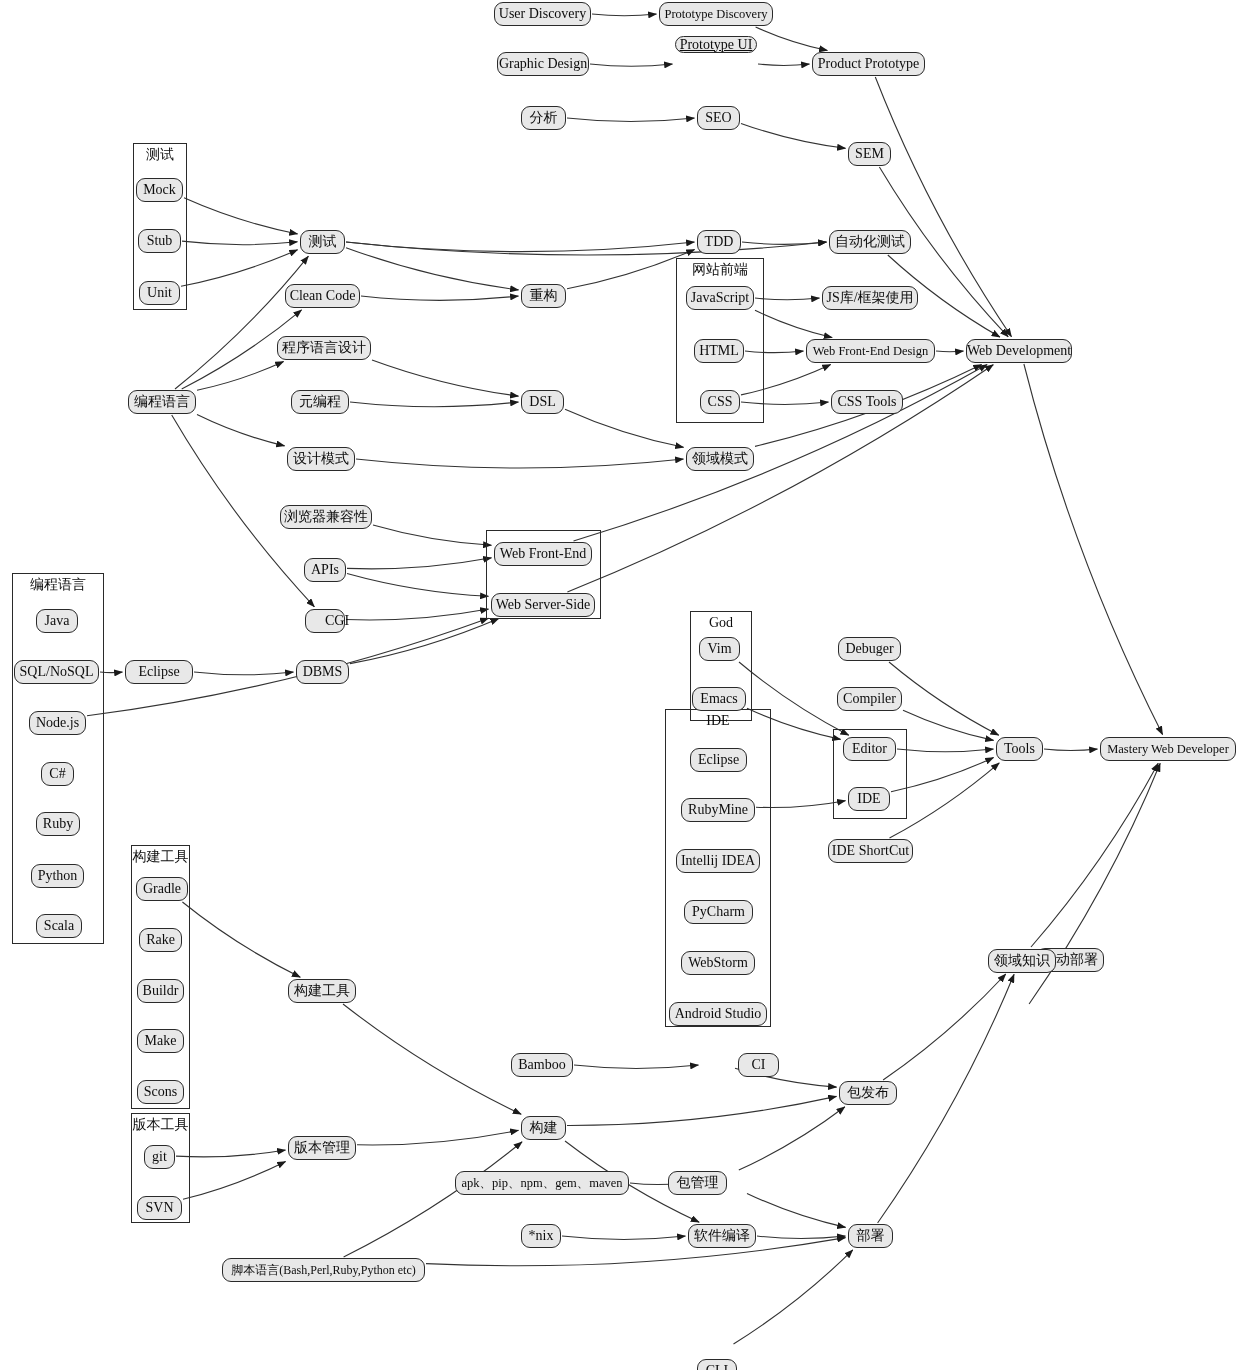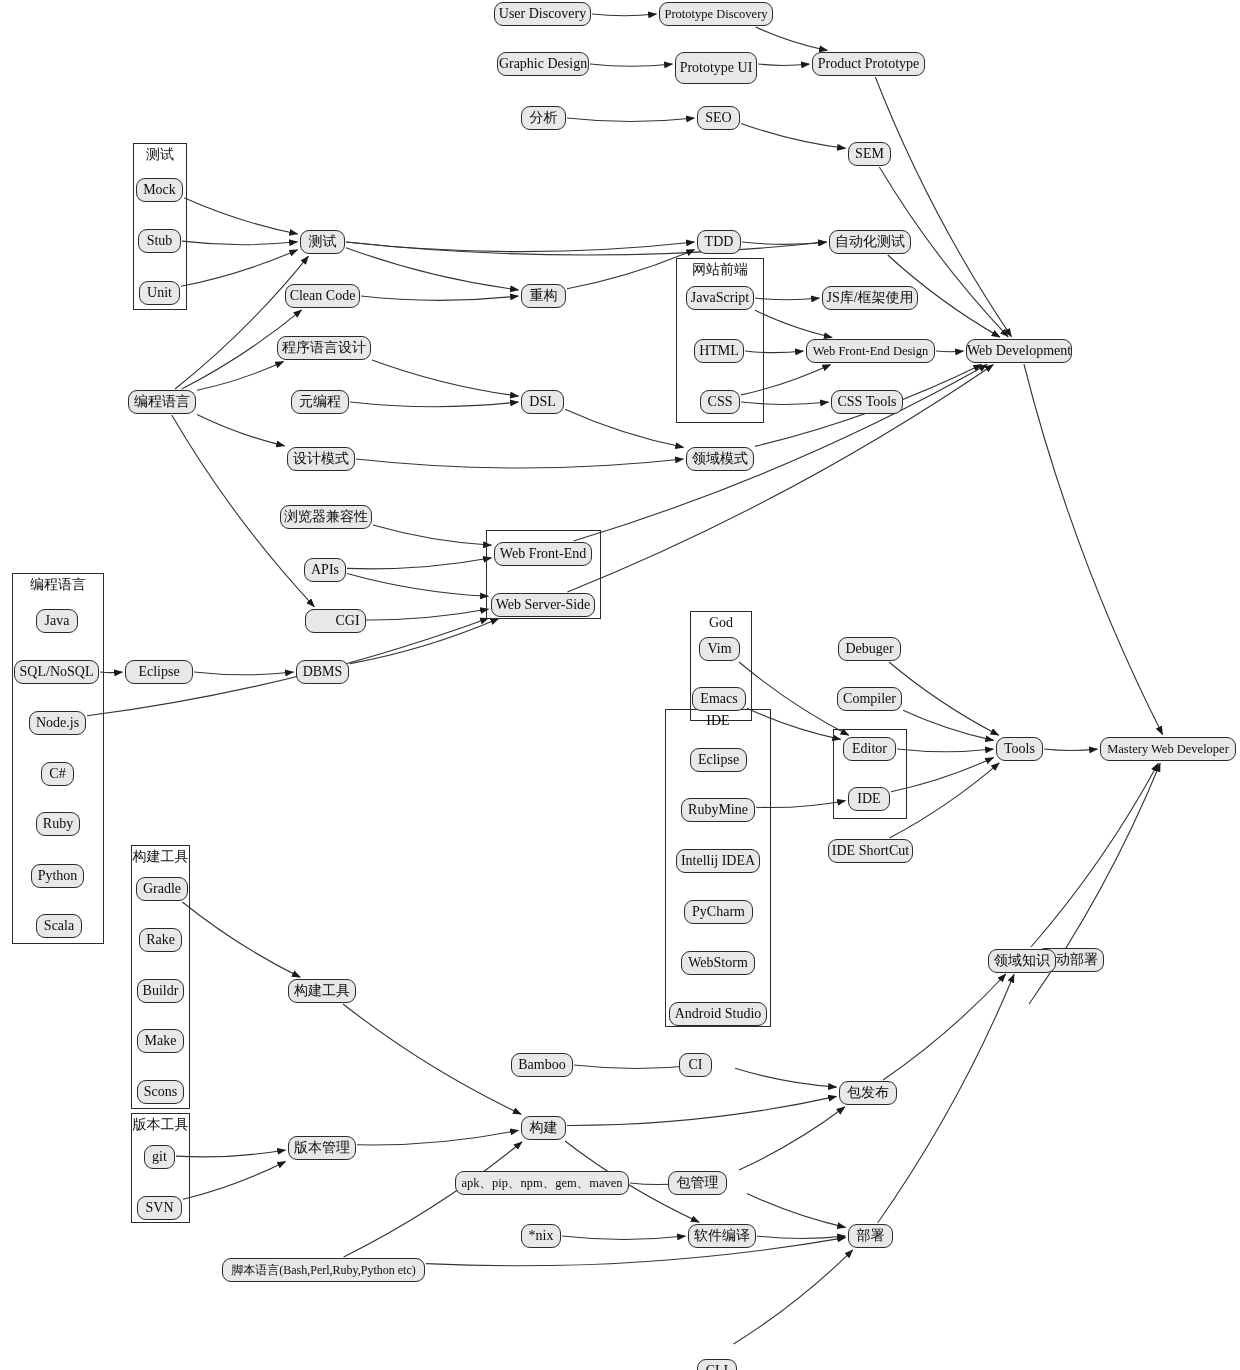--- a/index.html
+++ b/index.html
@@ -160,21 +160,21 @@
       <div class="cluster" style="left: 486px; top: 530px; width: 115px; height: 89px;"></div>
       <div class="cluster" style="left: 131px; top: 845px; width: 59px; height: 264px;"></div>
       <div class="cluster-label" style="left: 131px; top: 850px; width: 59px;">构建工具</div>
       <div class="cluster" style="left: 131px; top: 1113px; width: 59px; height: 110px;"></div>
       <div class="cluster-label" style="left: 131px; top: 1118px; width: 59px;">版本工具</div>
     </div>
   <div id="node-layer">
       <div class="node" style="left: 494px; top: 2px; width: 97px; height: 24px;">User Discovery</div>
       <div class="node" style="left: 659px; top: 2px; width: 114px; height: 24px; font-size: 12.5px;">Prototype Discovery</div>
       <div class="node" style="left: 497px; top: 52px; width: 92px; height: 24px;">Graphic Design</div>
-      <div class="node" style="left: 675px; top: 52px; width: 82px; height: 32px;">Prototype UI</div>
+      <div class="node" style="left: 675px; top: 36px; width: 82px; height: 17px; text-decoration: underline;">Prototype UI</div>
       <div class="node" style="left: 812px; top: 52px; width: 113px; height: 24px;">Product Prototype</div>
       <div class="node" style="left: 521px; top: 106px; width: 45px; height: 24px;">分析</div>
       <div class="node" style="left: 697px; top: 106px; width: 43px; height: 24px;">SEO</div>
       <div class="node" style="left: 848px; top: 142px; width: 43px; height: 24px;">SEM</div>
       <div class="node" style="left: 136px; top: 178px; width: 47px; height: 24px;">Mock</div>
       <div class="node" style="left: 138px; top: 229px; width: 43px; height: 24px;">Stub</div>
       <div class="node" style="left: 139px; top: 281px; width: 41px; height: 24px;">Unit</div>
       <div class="node" style="left: 300px; top: 230px; width: 45px; height: 24px;">测试</div>
       <div class="node" style="left: 697px; top: 230px; width: 44px; height: 24px;">TDD</div>
       <div class="node" style="left: 829px; top: 230px; width: 82px; height: 24px;">自动化测试</div>
@@ -190,21 +190,21 @@
       <div class="node" style="left: 291px; top: 390px; width: 58px; height: 24px;">元编程</div>
       <div class="node" style="left: 521px; top: 390px; width: 43px; height: 24px;">DSL</div>
       <div class="node" style="left: 700px; top: 390px; width: 40px; height: 24px;">CSS</div>
       <div class="node" style="left: 831px; top: 390px; width: 72px; height: 24px;">CSS Tools</div>
       <div class="node" style="left: 287px; top: 447px; width: 68px; height: 24px;">设计模式</div>
       <div class="node" style="left: 686px; top: 447px; width: 68px; height: 24px;">领域模式</div>
       <div class="node" style="left: 280px; top: 505px; width: 92px; height: 24px;">浏览器兼容性</div>
       <div class="node" style="left: 494px; top: 542px; width: 98px; height: 24px;">Web Front-End</div>
       <div class="node" style="left: 304px; top: 558px; width: 42px; height: 24px;">APIs</div>
       <div class="node" style="left: 491px; top: 593px; width: 104px; height: 24px;">Web Server-Side</div>
-      <div class="node" style="left: 305px; top: 609px; width: 61px; height: 24px; padding-left: 31px;">CGI</div>
+      <div class="node" style="left: 305px; top: 609px; width: 40px; height: 24px; padding-left: 31px;">CGI</div>
       <div class="node" style="left: 36px; top: 609px; width: 42px; height: 24px;">Java</div>
       <div class="node" style="left: 699px; top: 637px; width: 41px; height: 24px;">Vim</div>
       <div class="node" style="left: 838px; top: 637px; width: 63px; height: 24px;">Debuger</div>
       <div class="node" style="left: 14px; top: 660px; width: 85px; height: 24px;">SQL/NoSQL</div>
       <div class="node" style="left: 125px; top: 660px; width: 68px; height: 24px;">Eclipse</div>
       <div class="node" style="left: 296px; top: 660px; width: 53px; height: 24px;">DBMS</div>
       <div class="node" style="left: 692px; top: 687px; width: 54px; height: 24px;">Emacs</div>
       <div class="node" style="left: 837px; top: 687px; width: 65px; height: 24px;">Compiler</div>
       <div class="node" style="left: 29px; top: 711px; width: 57px; height: 24px;">Node.js</div>
       <div class="node" style="left: 690px; top: 748px; width: 57px; height: 24px;">Eclipse</div>
@@ -223,21 +223,21 @@
       <div class="node" style="left: 684px; top: 900px; width: 69px; height: 24px;">PyCharm</div>
       <div class="node" style="left: 139px; top: 928px; width: 43px; height: 24px;">Rake</div>
       <div class="node" style="left: 681px; top: 951px; width: 74px; height: 24px;">WebStorm</div>
       <div class="node" style="left: 1036px; top: 948px; width: 68px; height: 24px;">自动部署</div>
       <div class="node" style="left: 137px; top: 979px; width: 47px; height: 24px;">Buildr</div>
       <div class="node" style="left: 288px; top: 979px; width: 68px; height: 24px;">构建工具</div>
       <div class="node" style="left: 988px; top: 949px; width: 68px; height: 24px;">领域知识</div>
       <div class="node" style="left: 669px; top: 1002px; width: 98px; height: 24px;">Android Studio</div>
       <div class="node" style="left: 137px; top: 1029px; width: 47px; height: 24px;">Make</div>
       <div class="node" style="left: 511px; top: 1053px; width: 62px; height: 24px;">Bamboo</div>
-      <div class="node" style="left: 679px; top: 1053px; width: 33px; height: 24px;">CI</div>
+      <div class="node" style="left: 738px; top: 1053px; width: 41px; height: 24px;">CI</div>
       <div class="node" style="left: 839px; top: 1081px; width: 58px; height: 24px;">包发布</div>
       <div class="node" style="left: 137px; top: 1080px; width: 47px; height: 24px;">Scons</div>
       <div class="node" style="left: 144px; top: 1145px; width: 31px; height: 24px;">git</div>
       <div class="node" style="left: 288px; top: 1136px; width: 68px; height: 24px;">版本管理</div>
       <div class="node" style="left: 521px; top: 1116px; width: 45px; height: 24px;">构建</div>
       <div class="node" style="left: 455px; top: 1171px; width: 174px; height: 24px; font-size: 12.5px;">apk、pip、npm、gem、maven</div>
       <div class="node" style="left: 668px; top: 1171px; width: 59px; height: 24px;">包管理</div>
       <div class="node" style="left: 137px; top: 1196px; width: 45px; height: 24px;">SVN</div>
       <div class="node" style="left: 521px; top: 1224px; width: 40px; height: 24px;">*nix</div>
       <div class="node" style="left: 688px; top: 1224px; width: 68px; height: 24px;">软件编译</div>

